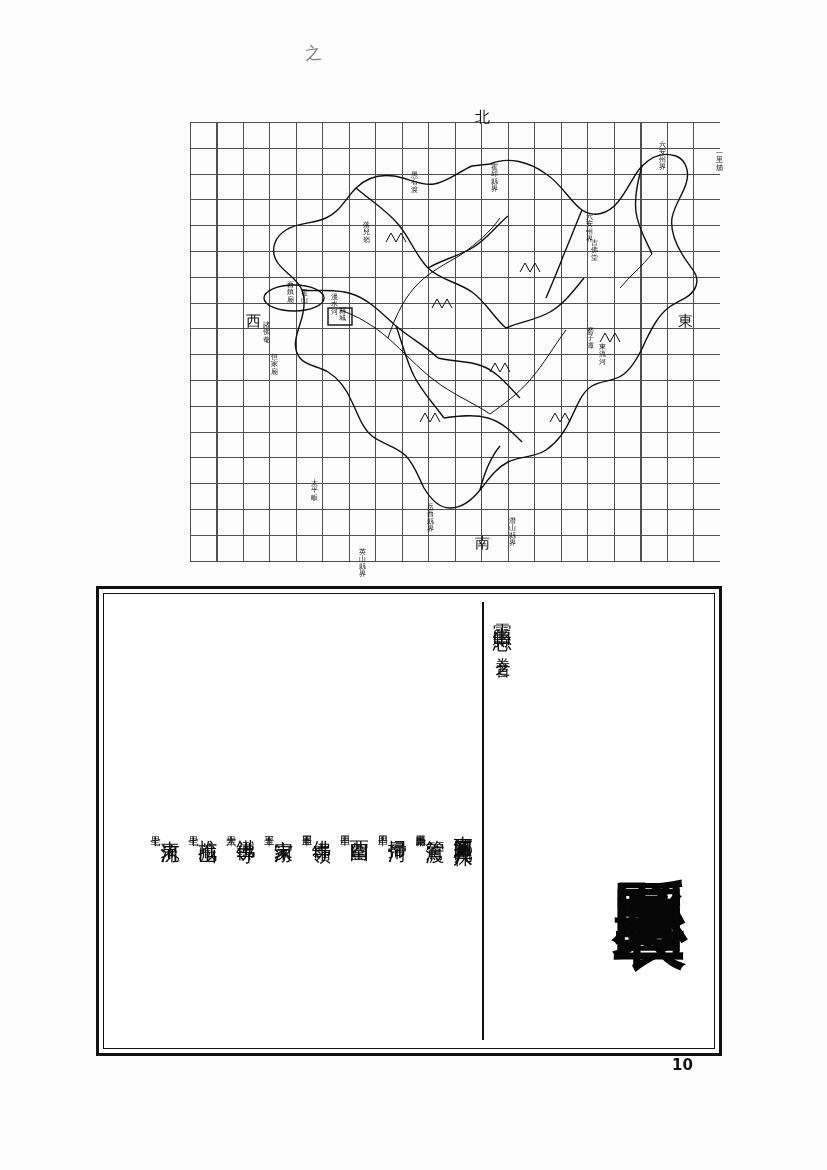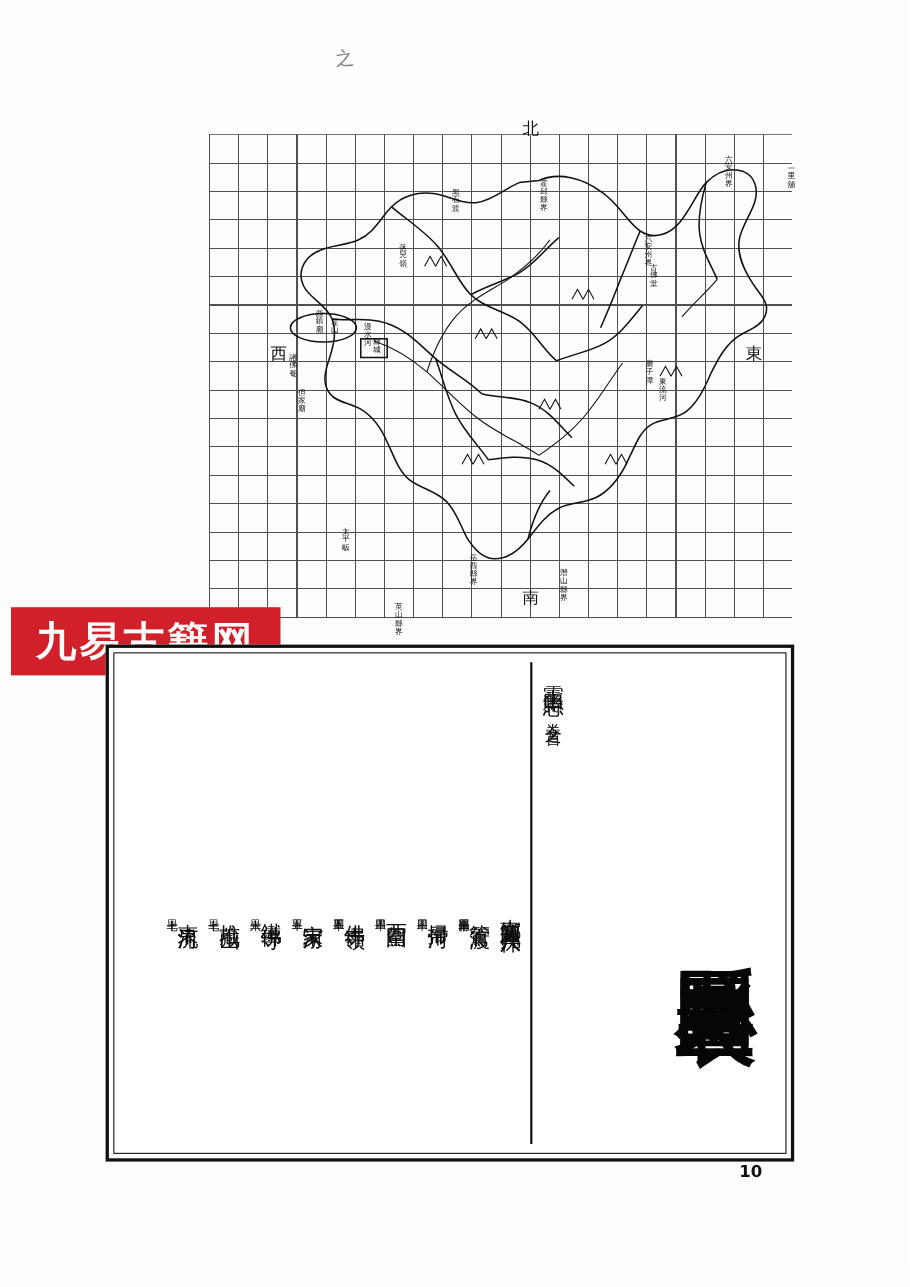--- a/index.html
+++ b/index.html
@@ -293,23 +293,20 @@
         <div class="map-label" style="left: 80px; top: 232px;">但家廟</div>
         <div class="map-label" style="left: 396px; top: 206px;">磨子潭</div>
         <div class="map-label" style="left: 408px; top: 222px;">東流河</div>
         <div class="map-label" style="left: 120px; top: 322px; margin-top: 36px;">太平畈</div>
         <div class="map-label" style="left: 168px; top: 379px; margin-top: 48px;">英山縣界</div>
         <div class="map-label" style="left: 236px; top: 382px;">岳西縣界</div>
         <div class="map-label" style="left: 318px; top: 396px;">潛山縣界</div>
       </div>
   </div>
 
-  <div id="watermark">
-    <span>九易古籍网</span>
-  </div>
 
   <div id="text-page">
     <div id="text-page-inner">
 
       <div id="seal-title">縣圖圖表三</div>
 
       <div id="col-divider"></div>
 
       <div id="header-col">
         <span>霍山縣志</span>

